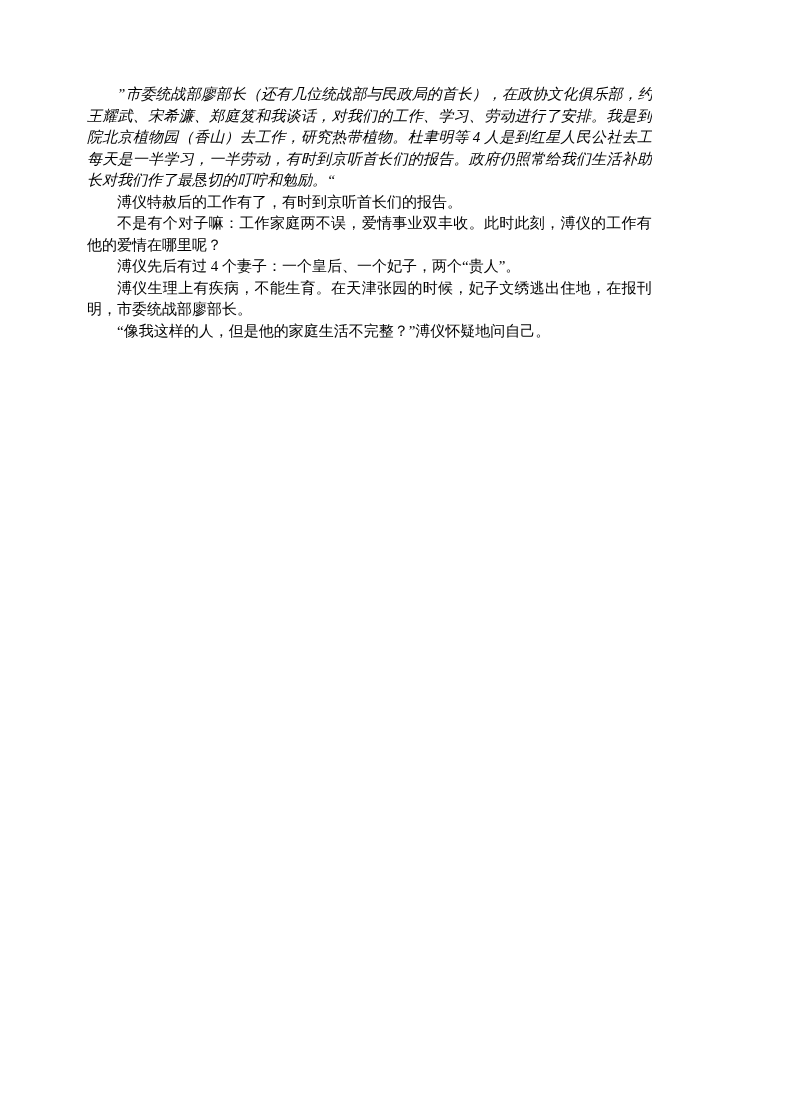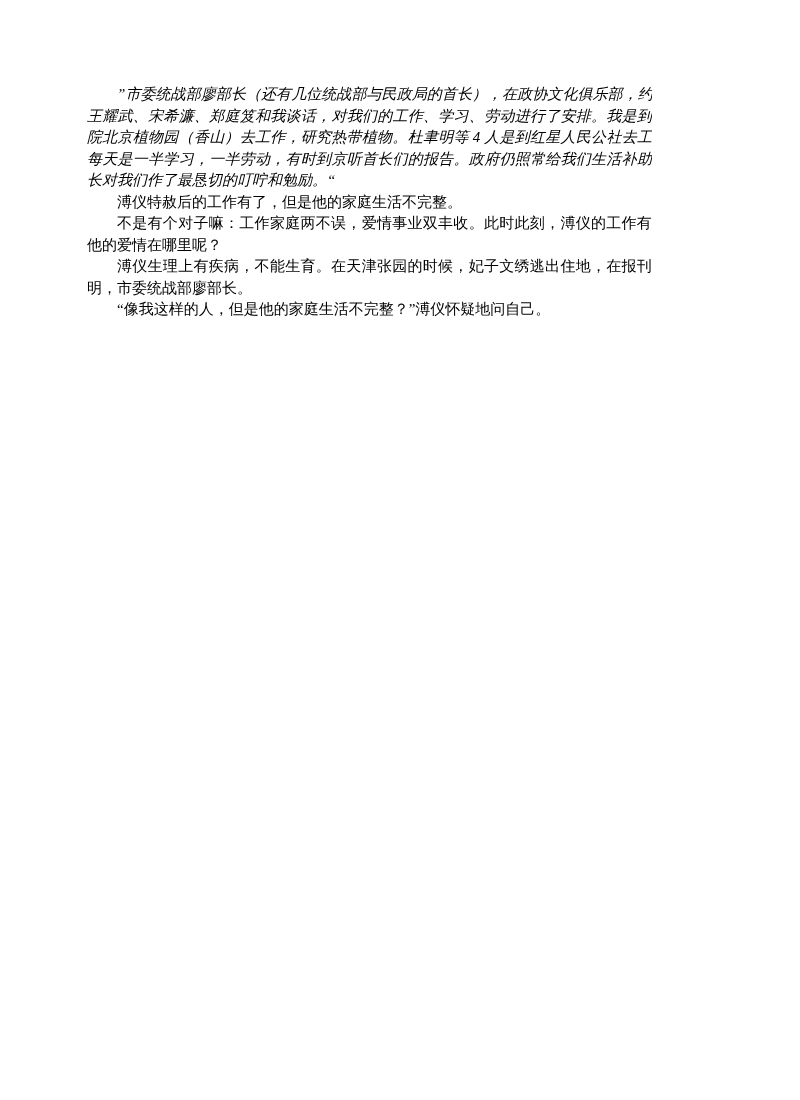--- a/index.html
+++ b/index.html
@@ -36,18 +36,19 @@
   .para.quote-italic {
     font-style: italic;
   }
 </style>
 </head>
 <body>
 
 <div class="page">
   <div class="doc-body">
     <p class="para quote-italic">”市委统战部廖部长（还有几位统战部与民政局的首长），在政协文化俱乐部，约杜聿明、王耀武、宋希濂、郑庭笈和我谈话，对我们的工作、学习、劳动进行了安排。我是到中国科学院北京植物园（香山）去工作，研究热带植物。杜聿明等 4 人是到红星人民公社去工作。我们每天是一半学习，一半劳动，有时到京听首长们的报告。政府仍照常给我们生活补助费，廖部长对我们作了最恳切的叮咛和勉励。“</p>
-    <p class="para">溥仪特赦后的工作有了，但是他的家庭生活不完整。</p>
+    <p class="para">溥仪特赦后的工作有了，有时到京听首长们的报告。</p>
     <p class="para">不是有个对子嘛：工作家庭两不误，爱情事业双丰收。此时此刻，溥仪的工作有了，但是他的爱情在哪里呢？</p>
+    <p class="para">溥仪先后有过 4 个妻子：一个皇后、一个妃子，两个“贵人”。</p>
     <p class="para">溥仪生理上有疾病，不能生育。在天津张园的时候，妃子文绣逃出住地，在报刊上发表声明，市委统战部廖部长。</p>
     <p class="para">“像我这样的人，但是他的家庭生活不完整？”溥仪怀疑地问自己。</p>
   </div>
 </div>
 
 </body></html>

